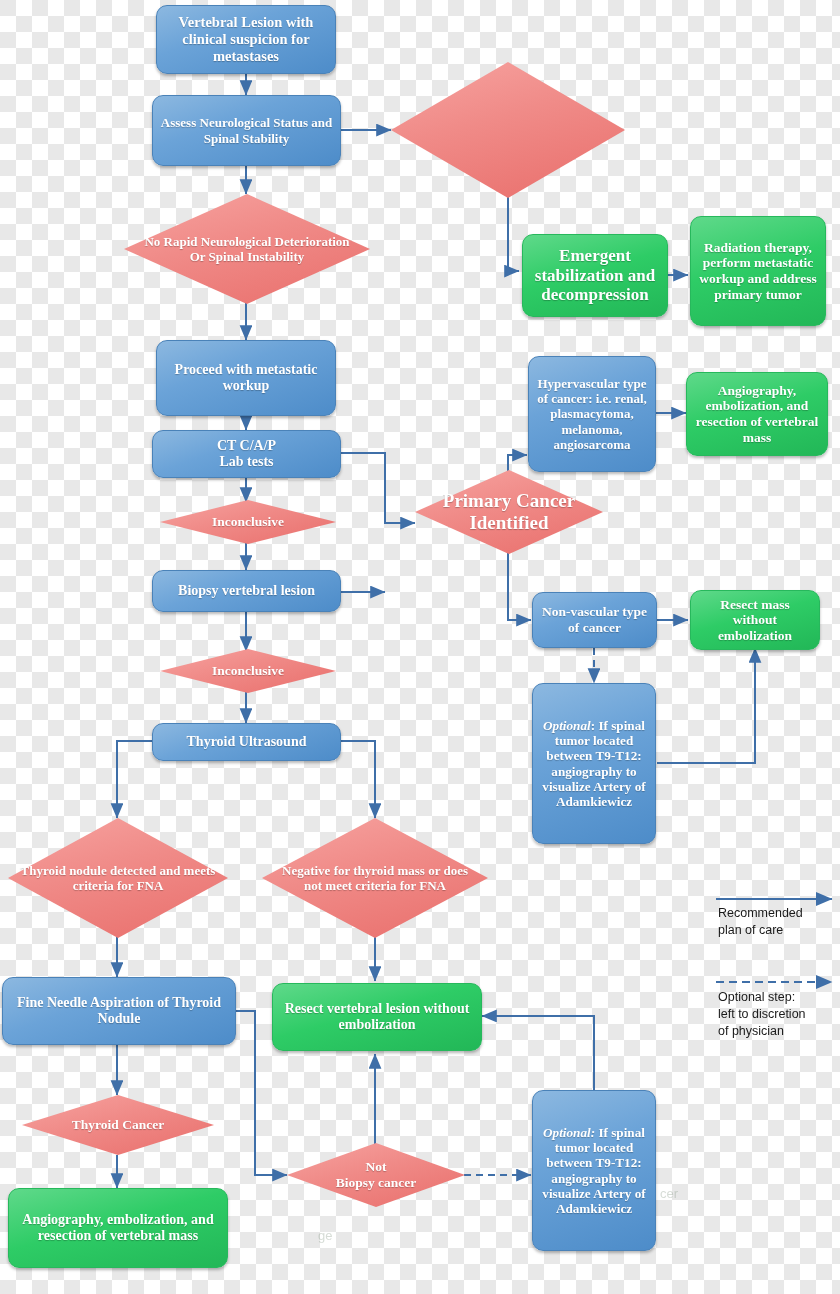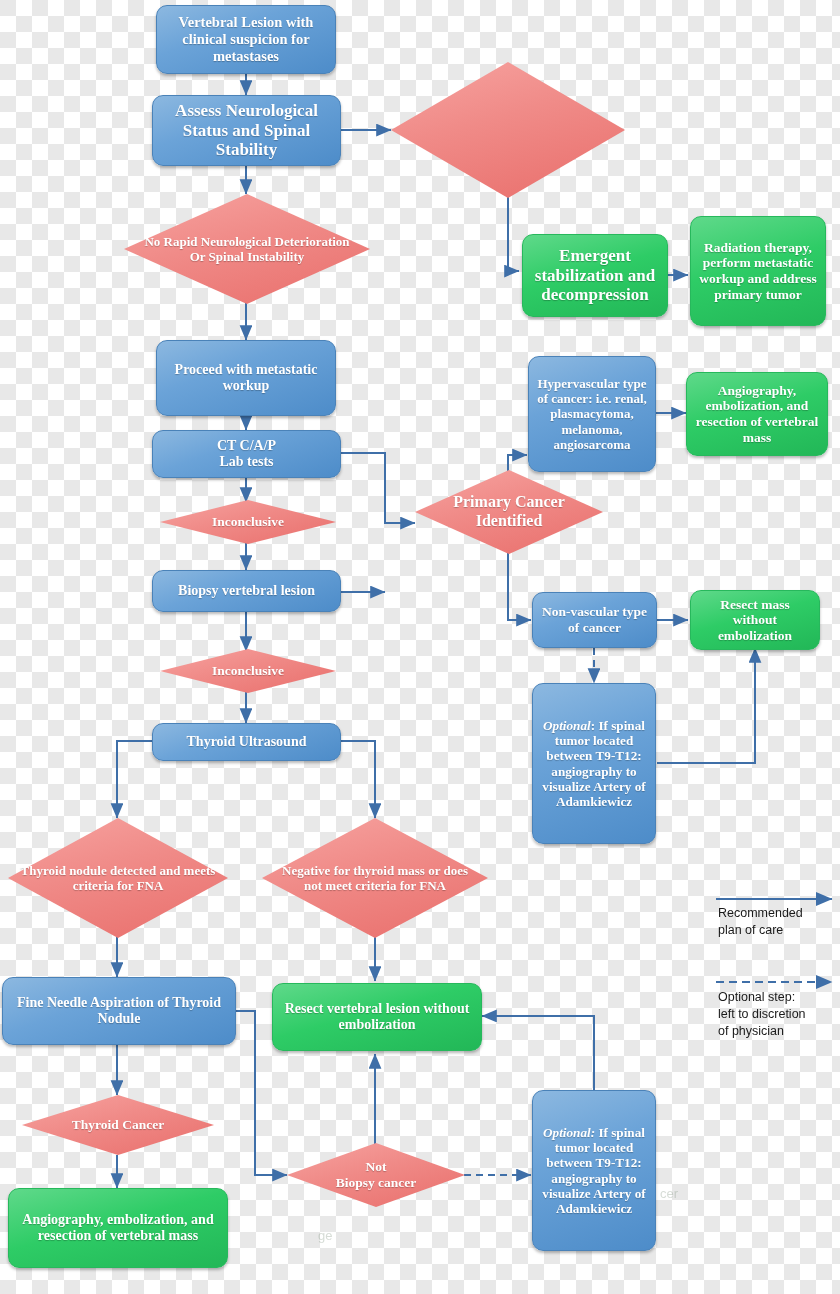--- a/index.html
+++ b/index.html
@@ -149,21 +149,21 @@
     <g stroke="#3f6fa8" stroke-width="2.2" fill="none" marker-end="url(#ah)">
       <path d="M716,899 L832,899"></path>
     </g>
     <g stroke="#3f6fa8" stroke-width="2.2" fill="none" stroke-dasharray="8,5" marker-end="url(#ahd)">
       <path d="M716,982 L832,982"></path>
     </g>
   </svg>
 
   <div class="node proc" style="left:156px;top:5px;width:180px;height:69px;font-size:14.5px;">Vertebral Lesion with clinical suspicion for metastases</div>
 
-  <div class="node proc" style="left:152px;top:95px;width:189px;height:71px;font-size:17px;">Assess Neurological Status and Spinal Stability</div>
+  <div class="node proc" style="left:152px;top:95px;width:189px;height:71px;font-size:13px;">Assess Neurological Status and Spinal Stability</div>
 
   <div class="node dec" style="left:391px;top:62px;width:234px;height:136px;font-size:13.5px;">
     <span class="dshape"></span>
   </div>
 
   <div class="node dec" style="left:124px;top:194px;width:246px;height:110px;font-size:13px;">
     <span class="dshape"></span>
     <span class="dtext">No Rapid Neurological Deterioration Or Spinal Instability</span>
   </div>
 
@@ -181,21 +181,21 @@
     <span class="dtext">Inconclusive</span>
   </div>
 
   <div class="node proc" style="left:152px;top:570px;width:189px;height:42px;font-size:14px;">Biopsy vertebral lesion</div>
 
   <div class="node dec" style="left:160px;top:649px;width:176px;height:44px;font-size:13.5px;">
     <span class="dshape"></span>
     <span class="dtext">Inconclusive</span>
   </div>
 
-  <div class="node dec" style="left:415px;top:470px;width:188px;height:84px;font-size:16px;text-align:center;">
+  <div class="node dec" style="left:415px;top:470px;width:188px;height:84px;font-size:19px;text-align:center;">
     <span class="dshape"></span>
     <span class="dtext">Primary Cancer Identified</span>
   </div>
 
   <div class="node proc" style="left:528px;top:356px;width:128px;height:116px;font-size:13px;">Hypervascular type  of cancer: i.e. renal, plasmacytoma, melanoma, angiosarcoma</div>
 
   <div class="node term" style="left:686px;top:372px;width:142px;height:84px;font-size:13.5px;">Angiography, embolization, and resection of vertebral mass</div>
 
   <div class="node proc" style="left:532px;top:592px;width:125px;height:56px;font-size:13.5px;">Non-vascular type of cancer</div>
 

